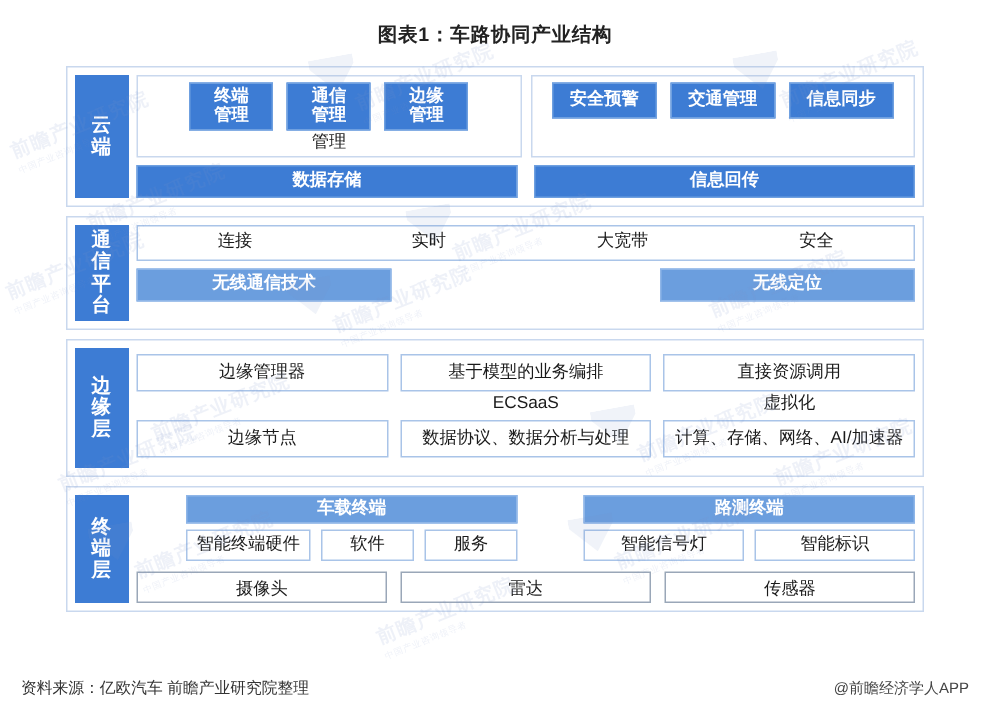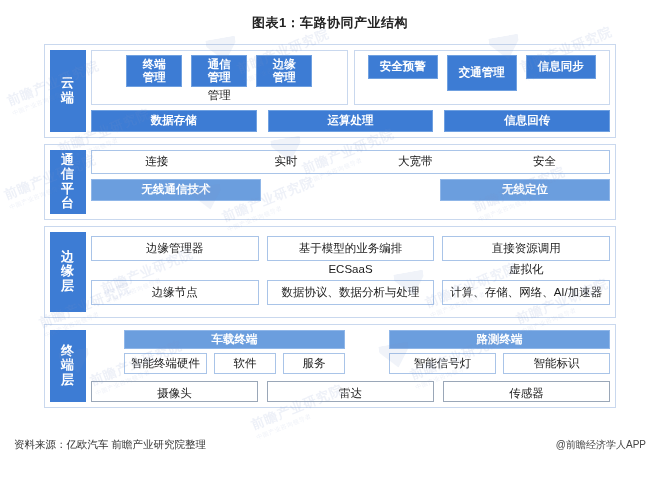--- a/index.html
+++ b/index.html
@@ -202,21 +202,21 @@
   .term-half .sub .box { flex: 1 1 0; height: 21px; }
   .term-halves { display: flex; gap: 11px; }
   .term-bottom { display: flex; gap: 9px; }
   .term-bottom .box { flex: 1 1 0; height: 21px; }
 
   
   .footer {
     position: absolute;
     left: 14px;
     right: 14px;
-    top: 438px;
+    top: 452px;
     display: flex;
     justify-content: space-between;
     align-items: baseline;
     font-size: 10.5px;
     color: #333;
     z-index: 3;
   }
   .footer .right { color: #444; font-size: 10px; }
 </style>
 </head>
@@ -271,37 +271,34 @@
             </div>
           </div>
           <div class="group-caption">管理</div>
         </div>
 
         <div class="group-panel">
           <div class="group-row">
             <div class="box box-solid" style="width:70px;height:24px;">
               <span>安全预警</span>
             </div>
-            <div class="box box-solid" style="width:70px;height:36px;">
+            <div class="box box-solid" style="width:70px;height:24px;">
               <span>交通管理</span>
             </div>
             <div class="box box-solid" style="width:70px;height:24px;">
               <span>信息同步</span>
             </div>
           </div>
         </div>
 
       </div>
 
       <div class="cloud-bottom">
         <div class="box box-solid">
           <span>数据存储</span>
-        </div>
-        <div class="box box-solid">
-          <span>运算处理</span>
         </div>
         <div class="box box-solid">
           <span>信息回传</span>
         </div>
       </div>
     </div>
   </div>
 
   <div class="layer" style="flex:0 0 76px;">
     <div class="layer-label">

